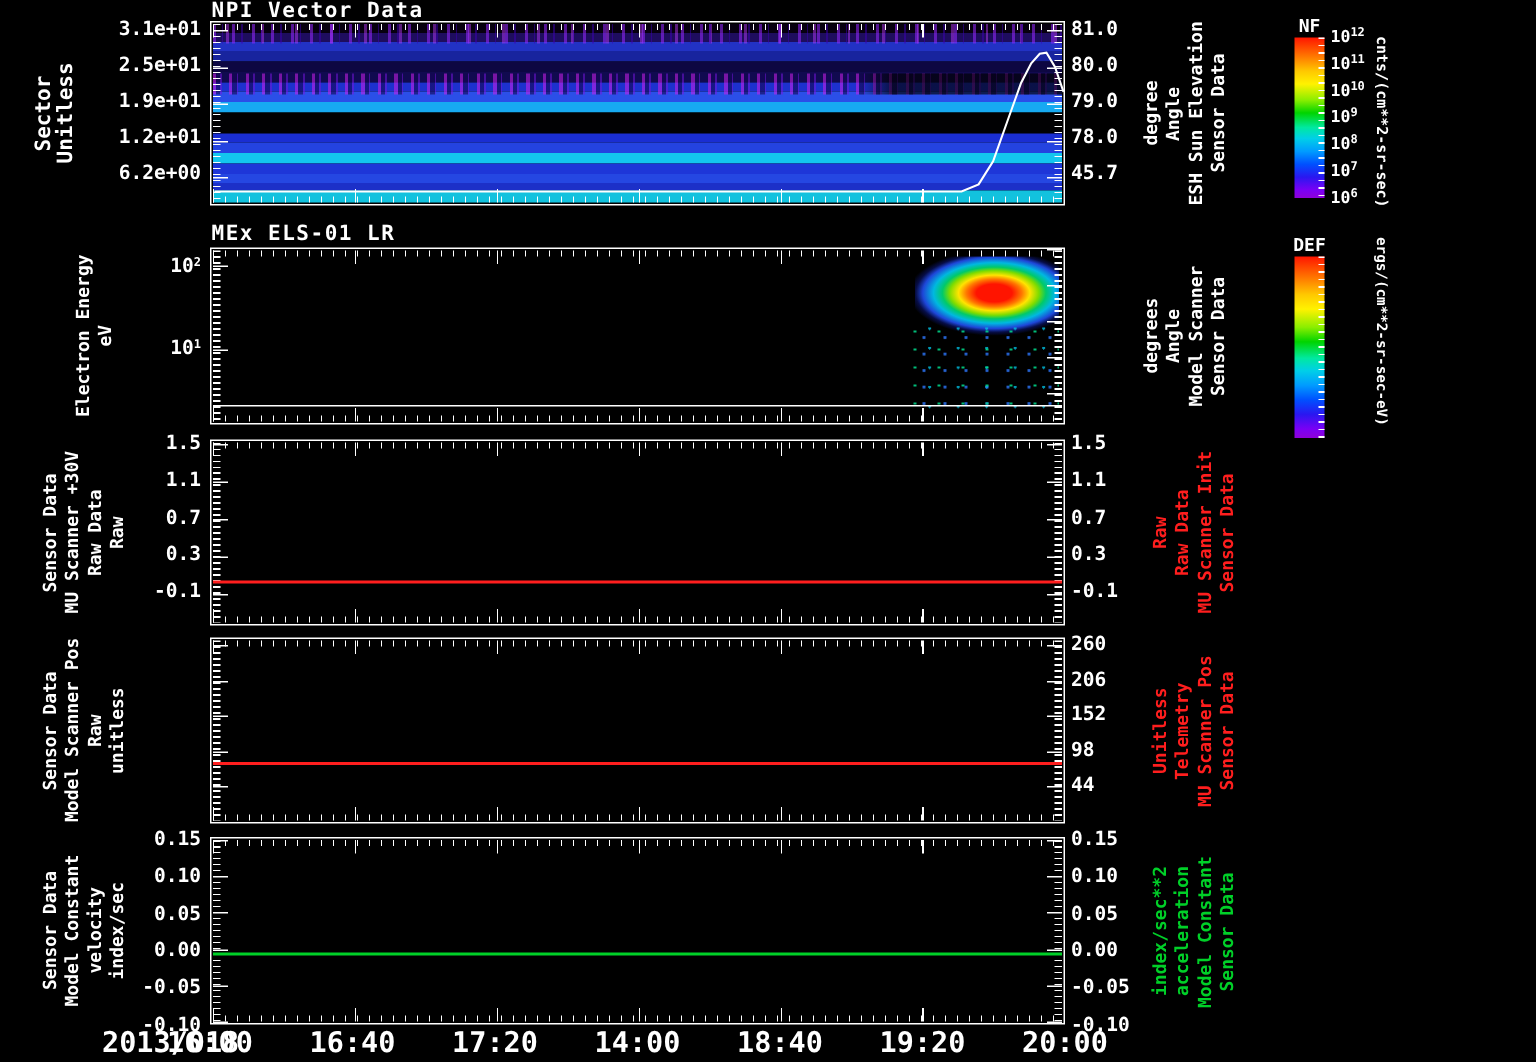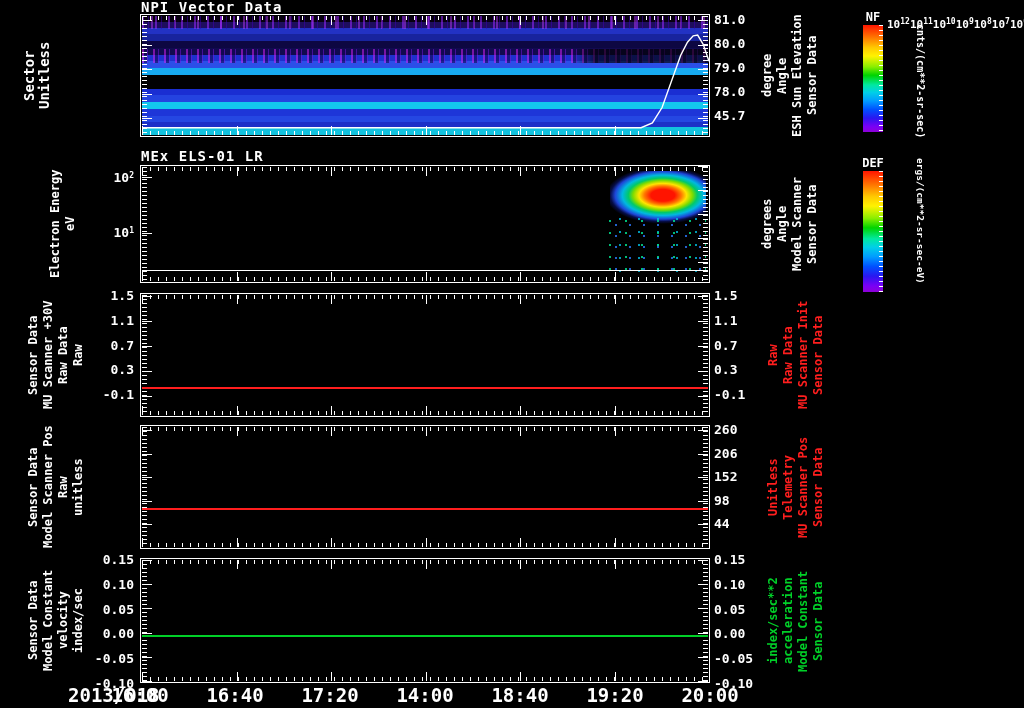--- a/index.html
+++ b/index.html
@@ -54,21 +54,21 @@
   .xlabels{position:absolute;left:140px;top:684px;width:570px;display:flex;justify-content:space-between;font-size:19px;}
   .xlabels .xl{width:0;display:flex;justify-content:center;}
   .xlabels .xl span{white-space:nowrap;}
   .date{position:absolute;left:24px;top:684px;font-size:19px;margin-left:44px;}
   
   .cbar-title{position:absolute;left:861px;width:24px;text-align:center;font-size:12px;}
   .cbar-bar{position:absolute;left:863px;width:20px;}
   .rainbow{background:linear-gradient(to bottom,#ff1500 0%,#ff7a00 12%,#ffc800 21%,#fff200 29%,#8aee00 39%,#00d400 47%,#00e9a0 56%,#00cfe8 63%,#009bff 71%,#0050ff 79%,#2a17f0 87%,#7a00f5 95%,#8e00d8 100%);}
   .cbar-bar .bticks{position:absolute;right:0;top:0;bottom:0;width:4px;
     background:repeating-linear-gradient(to bottom,#fff 0 1px,transparent 1px 5px);}
-  .cbar-ticks{position:absolute;left:887px;width:46px;display:flex;flex-direction:row;
+  .cbar-ticks{position:absolute;left:887px;width:46px;display:flex;flex-direction:column;
     justify-content:space-between;font-size:11px;text-align:left;}
   .cbar-ticks .ct{height:13px;line-height:13px;}
   sup{font-size:8px;vertical-align:4px;line-height:0;}
   .cbar-unit{position:absolute;writing-mode:vertical-rl;font-size:10px;letter-spacing:0;white-space:nowrap;}
 </style>
 </head>
 <body>
 
 <div class="stage">
 
@@ -116,20 +116,27 @@
         <i></i>
         <i></i>
         <i></i>
         <i></i>
       </div>
   </div>
   <div class="vlab vlab-l" style="left:22px;top:14px;height:123px;font-size:14px">
       <div>Sector</div>
       <div>Unitless</div>
     </div>
+  <div class="ylabels" style="top:13px;height:110px">
+      <div>3.1e+01</div>
+      <div>2.5e+01</div>
+      <div>1.9e+01</div>
+      <div>1.2e+01</div>
+      <div>6.2e+00</div>
+    </div>
   <div class="yrlabels" style="top:13px;height:110px">
       <div>81.0</div>
       <div>80.0</div>
       <div>79.0</div>
       <div>78.0</div>
       <div>45.7</div>
     </div>
   <div class="vlab vlab-r" style="left:760px;top:14px;height:123px">
       <div>Sensor Data</div>
       <div>ESH Sun Elevation</div>

